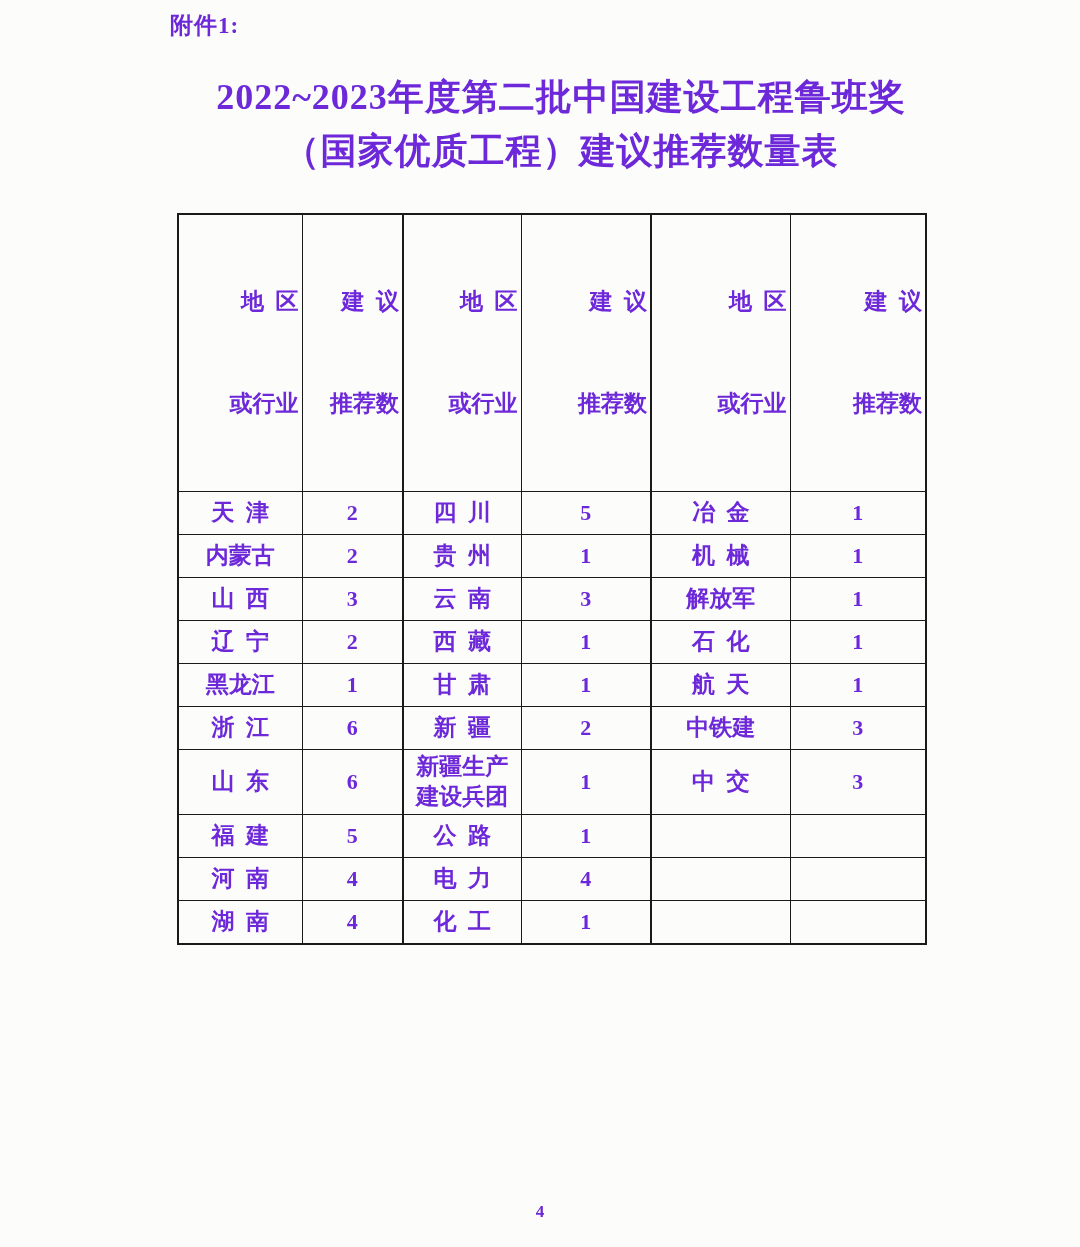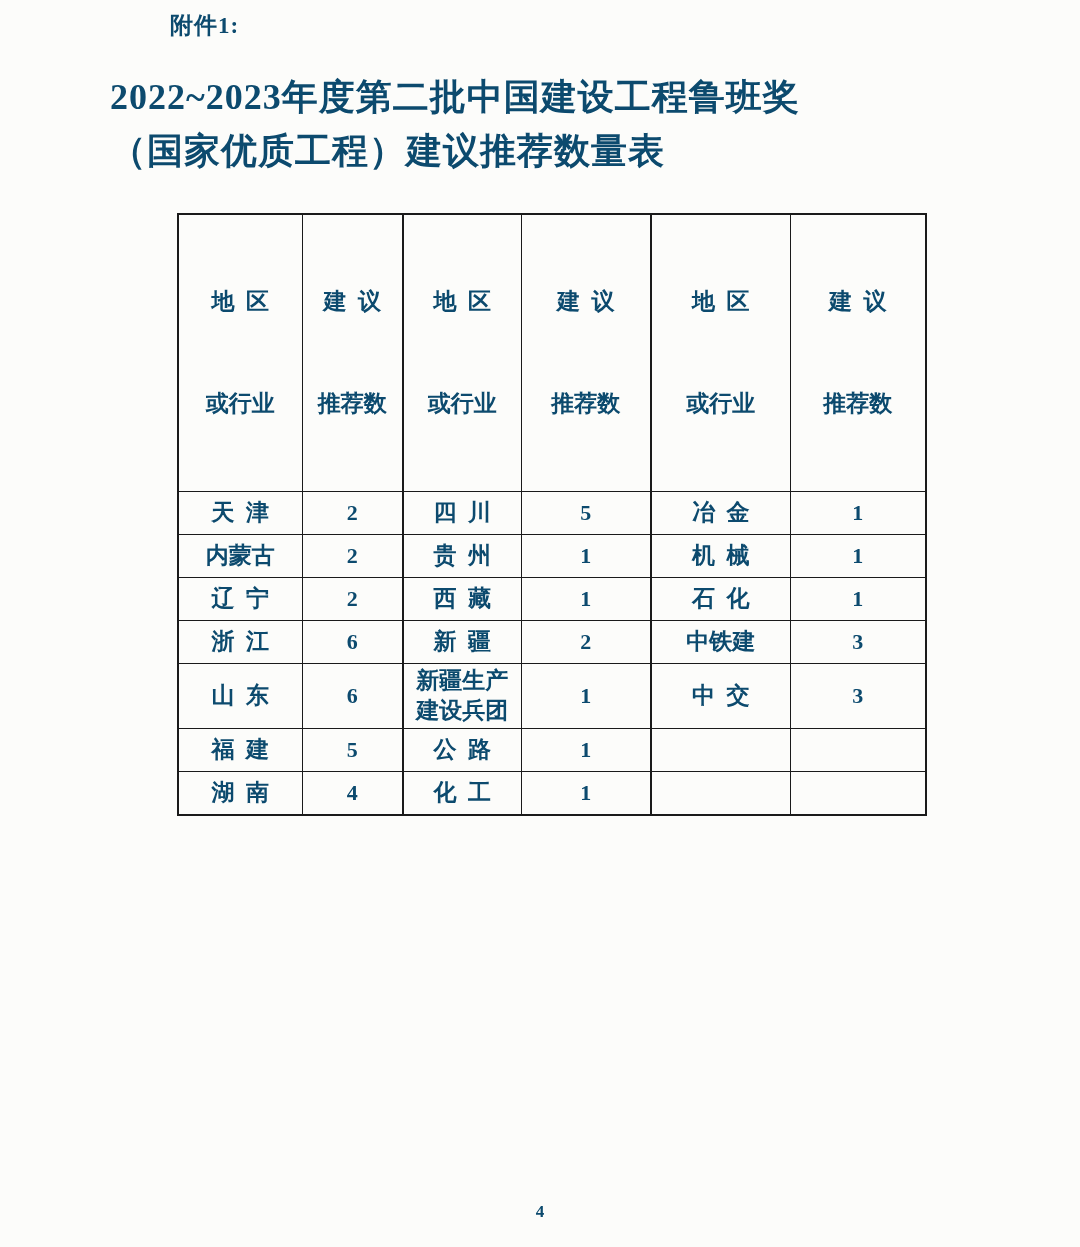--- a/index.html
+++ b/index.html
@@ -7,37 +7,37 @@
     padding: 0;
     background: #e9e9e7;
   }
   .page {
     position: relative;
     width: 1080px;
     height: 1247px;
     margin: 0 auto;
     background: #fcfcfa;
     font-family: "Liberation Serif", serif;
-    color: #0c4a6e;
+    color: #6d28d9;
     overflow: hidden;
   }
   .attachment-label {
     position: absolute;
     left: 170px;
     top: 10px;
     font-size: 23px;
     font-weight: 600;
     letter-spacing: 1px;
   }
   .doc-title {
     position: absolute;
-    left: 110px;
+    left: 121px;
     width: 880px;
     top: 70px;
-    text-align: left;
+    text-align: center;
     font-weight: 700;
     font-size: 36px;
     line-height: 54px;
     letter-spacing: 1px;
   }
   table.doc-table {
     position: absolute;
     left: 177px;
     top: 213px;
     width: 748px;
@@ -51,20 +51,21 @@
     vertical-align: middle;
     white-space: pre-wrap;
     padding: 2px 3px;
     overflow: hidden;
   }
   .doc-table th {
     height: 80px;
     font-size: 23px;
     font-weight: 700;
     line-height: 34px;
+    text-align: right;
   }
   .doc-table td {
     height: 38px;
     font-size: 23px;
     font-weight: 700;
     line-height: 30px;
   }
   .doc-table td.num-cell {
     font-size: 22px;
   }
@@ -141,25 +142,41 @@
   </tr>
         <tr>
     <td class="name-cell">内蒙古</td>
     <td class="num-cell g-end">2</td>
     <td class="name-cell">贵  州</td>
     <td class="num-cell g-end">1</td>
     <td class="name-cell">机  械</td>
     <td class="num-cell">1</td>
   </tr>
         <tr>
+    <td class="name-cell">山  西</td>
+    <td class="num-cell g-end">3</td>
+    <td class="name-cell">云  南</td>
+    <td class="num-cell g-end">3</td>
+    <td class="name-cell">解放军</td>
+    <td class="num-cell">1</td>
+  </tr>
+        <tr>
     <td class="name-cell">辽  宁</td>
     <td class="num-cell g-end">2</td>
     <td class="name-cell">西  藏</td>
     <td class="num-cell g-end">1</td>
     <td class="name-cell">石  化</td>
+    <td class="num-cell">1</td>
+  </tr>
+        <tr>
+    <td class="name-cell">黑龙江</td>
+    <td class="num-cell g-end">1</td>
+    <td class="name-cell">甘  肃</td>
+    <td class="num-cell g-end">1</td>
+    <td class="name-cell">航  天</td>
     <td class="num-cell">1</td>
   </tr>
         <tr>
     <td class="name-cell">浙  江</td>
     <td class="num-cell g-end">6</td>
     <td class="name-cell">新  疆</td>
     <td class="num-cell g-end">2</td>
     <td class="name-cell">中铁建</td>
     <td class="num-cell">3</td>
   </tr>
@@ -174,20 +191,28 @@
   </tr>
         <tr>
     <td class="name-cell">福  建</td>
     <td class="num-cell g-end">5</td>
     <td class="name-cell">公  路</td>
     <td class="num-cell g-end">1</td>
     <td class="name-cell"></td>
     <td class="num-cell"></td>
   </tr>
         <tr>
+    <td class="name-cell">河  南</td>
+    <td class="num-cell g-end">4</td>
+    <td class="name-cell">电  力</td>
+    <td class="num-cell g-end">4</td>
+    <td class="name-cell"></td>
+    <td class="num-cell"></td>
+  </tr>
+        <tr>
     <td class="name-cell">湖  南</td>
     <td class="num-cell g-end">4</td>
     <td class="name-cell">化  工</td>
     <td class="num-cell g-end">1</td>
     <td class="name-cell"></td>
     <td class="num-cell"></td>
   </tr>
       </tbody>
   </table>
 

